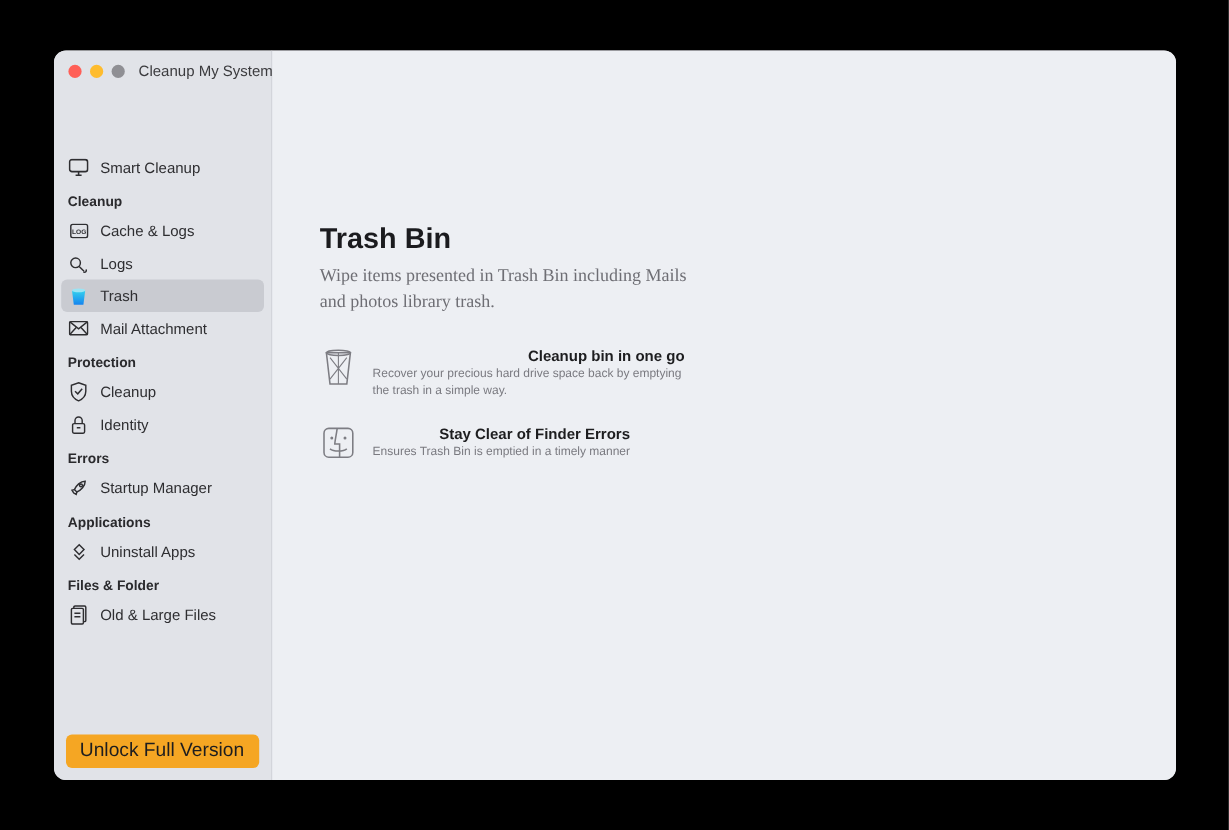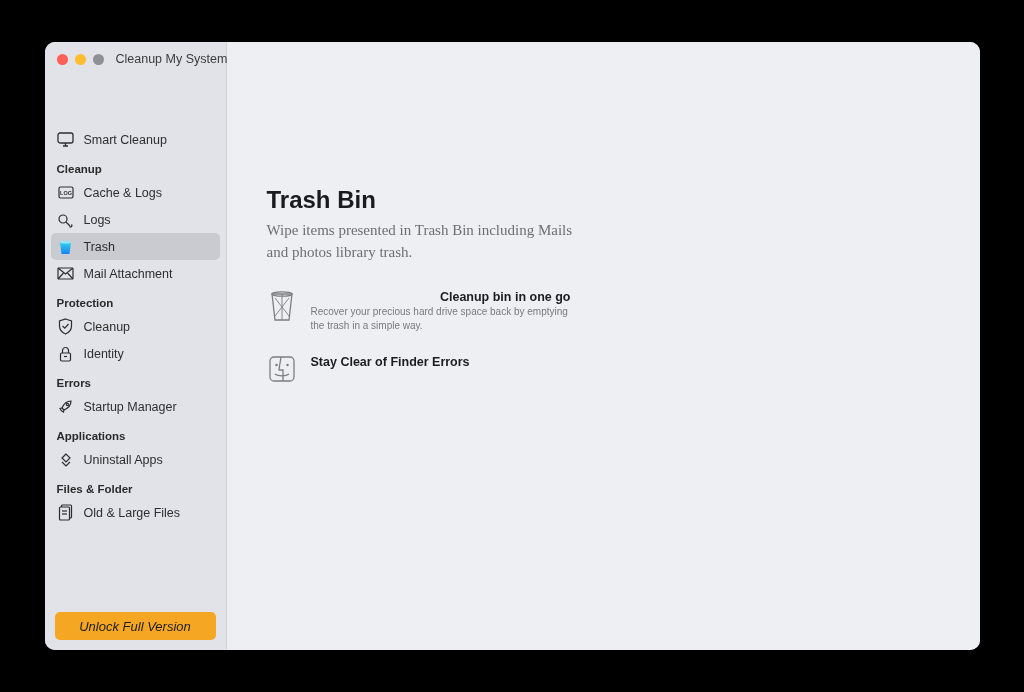--- a/index.html
+++ b/index.html
@@ -79,25 +79,24 @@
   }
   .sidebar-footer {
     padding: 10px;
   }
   .unlock-btn {
     width: 100%;
     height: 28px;
     background: #f5a623;
     border: none;
     border-radius: 5px;
-    font-size: 13px;
+    font-size: 16px;
     font-weight: 500;
     color: #1d1d1f;
     cursor: pointer;
-    font-style: italic;
   }
 
   .content {
     flex: 1;
     background: #edeff3;
     position: relative;
     padding: 130px 40px 40px 40px;
     display: flex;
   }
   .content-left {
@@ -351,19 +350,20 @@
           <svg width="28" height="28" viewBox="0 0 28 28" fill="none" stroke="#7d7d83" stroke-width="1.3">
             <rect x="2" y="2" width="24" height="24" rx="4"></rect>
             <path d="M13 2 C12 9 11 13 11 15 L15 15 L15 26"></path>
             <circle cx="8.5" cy="10" r="0.6" fill="#7d7d83"></circle>
             <circle cx="19.5" cy="10" r="0.6" fill="#7d7d83"></circle>
             <path d="M7 19 C10 21.5 18 21.5 21 19"></path>
           </svg>
         </div>
         <div>
           <div class="feature-title">Stay Clear of Finder Errors</div>
+          <div class="feature-desc">Ensures Trash Bin is emptied in a timely manner</div>
         </div>
       </div>
     </div>
 
 
   </main>
 </div>
 
 </body></html>

